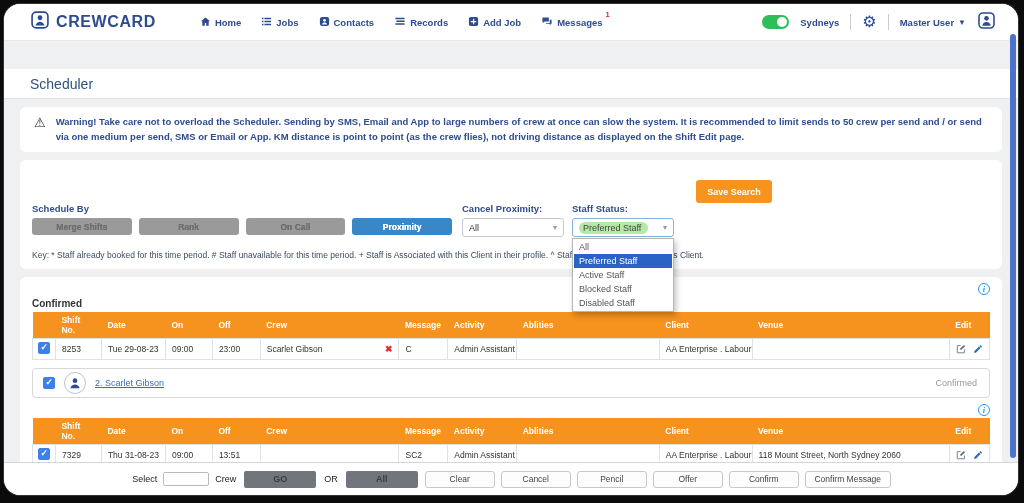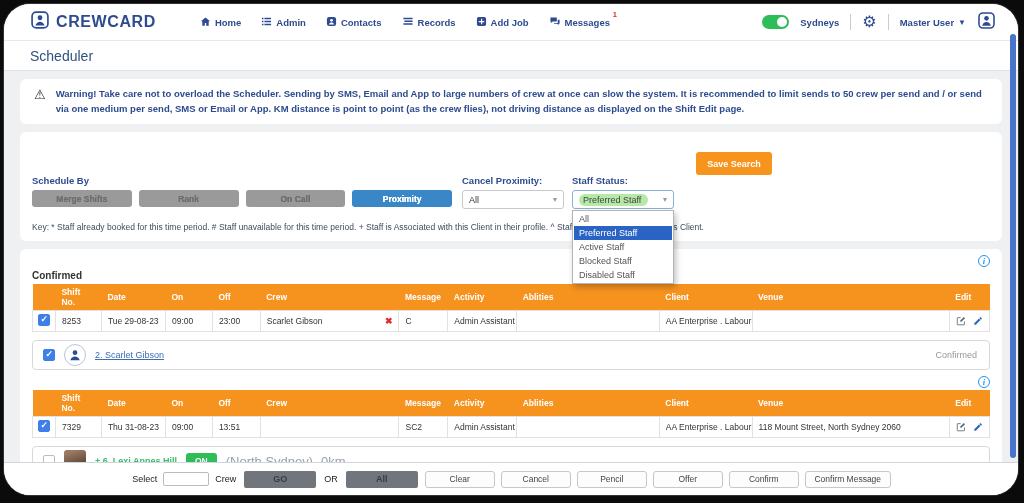--- a/index.html
+++ b/index.html
@@ -1,36 +1,36 @@
 <!DOCTYPE html>
 <html><head>
 <meta charset="utf-8">
 <style>
   * { box-sizing: border-box; margin: 0; padding: 0; }
   html,body { width:1024px; height:503px; background:#0b0b0b; font-family:"Liberation Sans", sans-serif; }
   .window { position:absolute; left:4px; top:4px; width:1014px; height:491px; background:#eef0f2;
-            border-radius:26px; overflow:hidden; box-shadow:0 0 0 1px #333; }
+            border-radius:16px; overflow:hidden; box-shadow:0 0 0 1px #333; }
   
   .nav { height:37px; background:#fff; display:flex; align-items:center; padding:0 22px 0 26px; border-bottom:1px solid #e8e8e8; }
   .brand { display:flex; align-items:center; gap:6px; }
   .brand-text { font-size:16px; font-weight:bold; letter-spacing:.6px; color:#2d4b8e; }
   .nav-items { display:flex; align-items:center; gap:20px; margin-left:44px; }
   .nav-item { display:flex; align-items:center; gap:4px; color:#2d4b8e; font-size:9.5px; font-weight:bold; cursor:pointer; position:relative; }
   .nav-item svg { flex:0 0 auto; }
   .msg-badge { position:absolute; top:-6px; right:-7px; color:#e02b2b; font-size:7.5px; font-weight:bold; }
   .nav-right { margin-left:auto; display:flex; align-items:center; gap:11px; }
   .toggle { width:27px; height:14px; border-radius:8px; background:#2ebd59; position:relative; cursor:pointer; }
   .toggle::after { content:""; position:absolute; right:2px; top:2px; width:10px; height:10px; border-radius:50%; background:#fff; }
   .toggle-label { font-size:9.5px; font-weight:bold; color:#2d4b8e; }
   .gear { font-size:16px; color:#2d4b8e; cursor:pointer; line-height:1; }
   .vdiv { width:1px; height:16px; background:#ccc; }
   .user-menu { display:flex; align-items:center; gap:4px; font-size:9.5px; font-weight:bold; color:#2d4b8e; cursor:pointer; }
   .chev { font-size:8px; color:#2d4b8e; }
   
-  .title-bar { height:30px; background:#fff; display:flex; align-items:center; padding:0 26px; border-bottom:1px solid #dfe1e4; }
+  .title-bar { height:30px; background:#fff; display:flex; align-items:center; padding:0 26px; border-bottom:1px solid #dfe1e4;margin-top:28px; }
   .page-title { font-size:14px; font-weight:normal; color:#31507f; }
   
   .content { padding:8px 16px 0 16px; }
   .card { background:#fff; border-radius:6px; }
   .warning-card { display:flex; gap:10px; padding:8px 14px; align-items:flex-start; }
   .warn-icon { font-size:13px; color:#1a1a1a; line-height:1.3; }
   .warn-text { font-size:9.5px; font-weight:bold; color:#2d4b8e; line-height:1.55; padding-right:6px; }
   
   .filter-card { margin-top:8px; padding:7px 12px 9px 12px; position:relative; }
   .filter-row { display:flex; align-items:flex-start; }
@@ -122,21 +122,21 @@
       <div class="nav-item">
         <span><svg width="11" height="11" viewBox="0 0 24 24" fill="#2d4b8e">
               <path d="M12 3l10 8.5h-3V21h-5.5v-6h-3v6H5v-9.5H2z"></path>
             </svg></span>
         <span>Home</span>
       </div>
       <div class="nav-item">
         <span><svg width="11" height="11" viewBox="0 0 24 24" fill="#2d4b8e">
               <path d="M2 4h3.4v3H2zM2 10.5h3.4v3H2zM2 17h3.4v3H2zM7.5 4H22v3H7.5zM7.5 10.5H22v3H7.5zM7.5 17H22v3H7.5z"></path>
             </svg></span>
-        <span>Admin</span>
+        <span>Jobs</span>
       </div>
       <div class="nav-item">
         <span><svg width="11" height="11" viewBox="0 0 24 24">
               <rect x="2" y="2" width="20" height="20" rx="5" fill="#2d4b8e"></rect>
               <circle cx="12" cy="9.5" r="3" fill="#fff"></circle>
               <path d="M6.5 18.5c1-3 3.2-4.2 5.5-4.2s4.5 1.2 5.5 4.2z" fill="#fff"></path>
             </svg></span>
         <span>Contacts</span>
       </div>
       <div class="nav-item">

